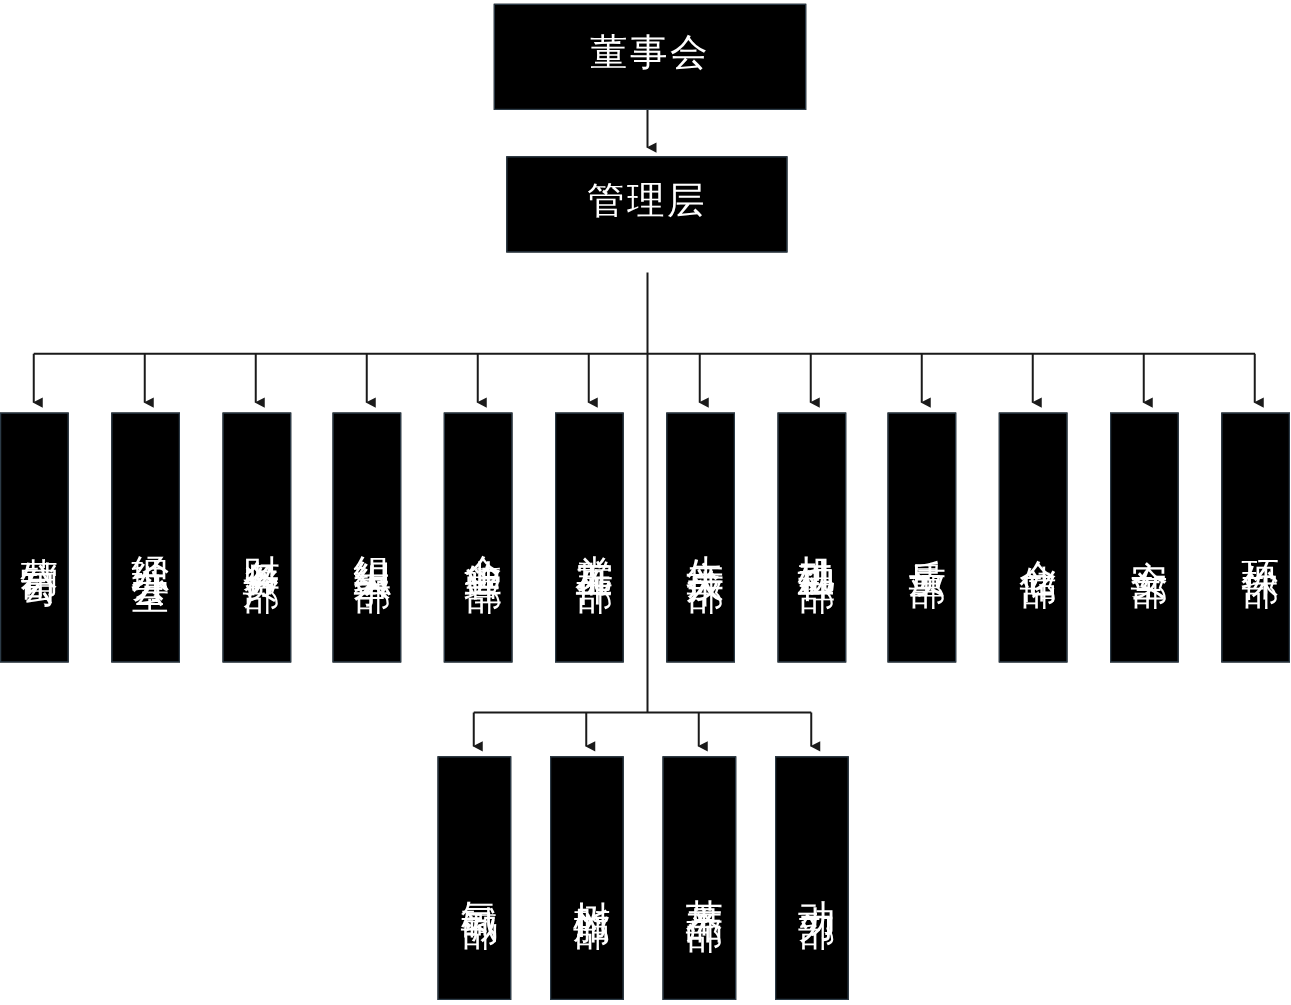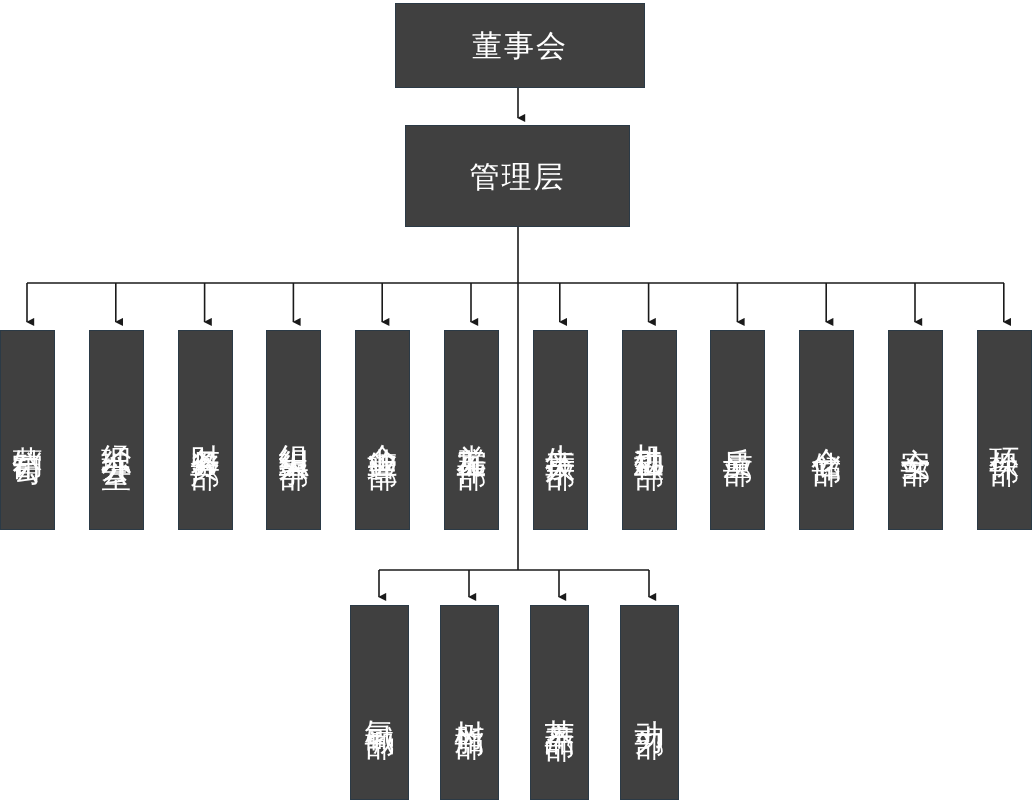--- a/index.html
+++ b/index.html
@@ -23,27 +23,28 @@
   .connectors {
     position: absolute;
     left: 0; top: 0;
     width: 1033px;
     height: 804px;
     pointer-events: none;
   }
   .node {
     position: absolute;
     box-sizing: border-box;
-    background: #404040;
+    background: #000000;
     border: 1px solid #2b3a46;
     color: #ffffff;
     display: flex;
     align-items: center;
     justify-content: center;
     overflow: hidden;
+    font-family: Liberation Mono, monospace;
   }
   .node-label {
     color: #ffffff;
     text-align: center;
     line-height: 1.0;
     white-space: pre;
   }
   
   .node.horizontal .node-label {
     font-size: 30px;
@@ -103,21 +104,21 @@
       <line x1="469" y1="570" x2="469" y2="597" stroke="#1a1a1a" stroke-width="1.6" marker-end="url(#arrowhead)"></line>
       <line x1="559" y1="570" x2="559" y2="597" stroke="#1a1a1a" stroke-width="1.6" marker-end="url(#arrowhead)"></line>
       <line x1="649" y1="570" x2="649" y2="597" stroke="#1a1a1a" stroke-width="1.6" marker-end="url(#arrowhead)"></line>
     </g>
   </svg>
 
   <div class="node horizontal level1" style="left:395px; top:3px; width:250px; height:85px;">
     <span class="node-label">董事会</span>
   </div>
 
-  <div class="node horizontal level2" style="left:405px; top:125px; width:225px; height:102px;">
+  <div class="node horizontal level2" style="left:405px; top:125px; width:225px; height:77px;">
     <span class="node-label">管理层</span>
   </div>
 
   <div class="node vertical level3" style="left:0px; top:330px; width:55px; height:200px;">
     <span class="node-label">营销公司</span>
   </div>
   <div class="node vertical level3" style="left:88.8px; top:330px; width:55px; height:200px;">
     <span class="node-label">经理办公室</span>
   </div>
   <div class="node vertical level3" style="left:177.6px; top:330px; width:55px; height:200px;">

